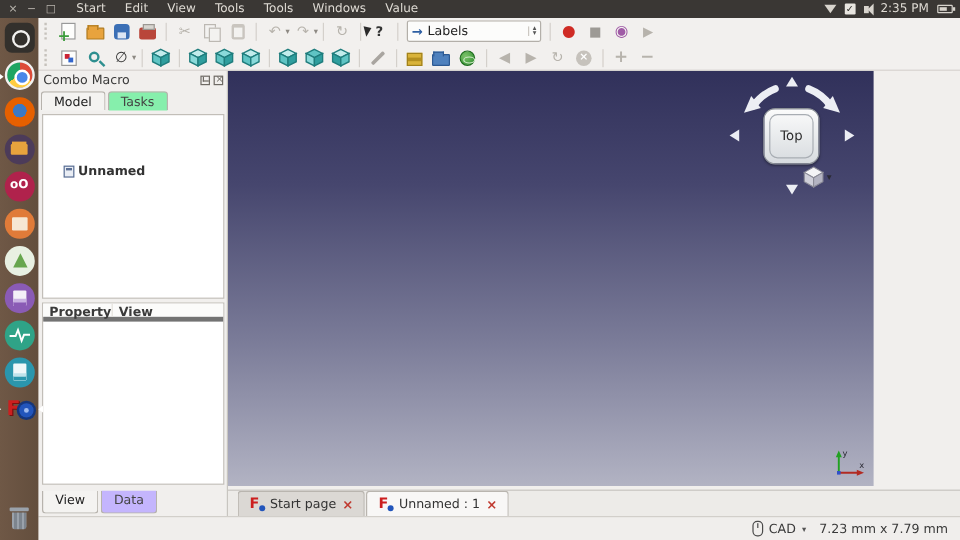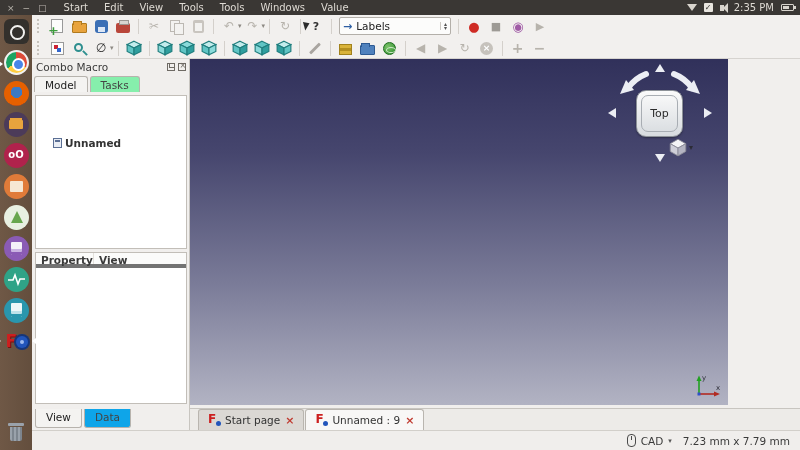--- a/index.html
+++ b/index.html
@@ -115,21 +115,21 @@
   .tree-hdr { height:14px; border-bottom:1px solid #e2dfdb; padding:1px 4px 0; color:#3a3a3a; background:#fafaf9; font-size:10.5px; }
   .tree-row { padding:1px 4px 0; font-size:10.5px; line-height:12px; }
   .tree-doc { display:flex; align-items:center; gap:3px; padding-left:17px; font-weight:bold; font-size:10.5px;margin-top:41px; }
   .doc-ic { width:9px; height:10px; background:#e9edf4; border:1px solid #5b6f94; position:relative; flex:0 0 auto; }
   .doc-ic::after { content:""; position:absolute; left:1px; top:1px; width:5px; height:2px; background:#5b6f94; }
   .prop-box { position:absolute; left:3px; top:193px; width:152px; height:152px; background:#fff; border:1px solid #c2beb8; }
   .prop-hdr { display:flex; height:15px; border-bottom:4px solid #737373; background:#fbfbfa;font-weight:bold; }
   .prop-col { padding:1px 5px 0; font-size:10.5px; color:#3a3a3a; }
   .prop-col.p1 { width:58px; border-right:1px solid #e4e1dc; }
   .cv-bottom-tabs { position:absolute; left:3px; bottom:2px; display:flex; height:19px; }
-  .cvb-tab { padding:2px 10px 0; font-size:10.5px; border:1px solid #b7b3ad; border-top:none; border-radius:0 0 3px 3px; background:#0ea5e9; color:#444; margin-right:2px; }
+  .cvb-tab { padding:2px 10px 0; font-size:10.5px; border:1px solid #b7b3ad; border-top:none; border-radius:0 0 3px 3px; background:#c4b5fd; color:#444; margin-right:2px; }
   .cvb-tab.active { background:#f4f3f1; color:#222; }
 
   
   .viewport { position:absolute; left:190px; top:56px; width:538px; height:349px; background:linear-gradient(180deg,#30305a 0%,#46466e 28%,#7a7b98 65%,#b2b3c3 100%); z-index:10;text-align:right; }
   .navcluster { position:absolute; top:6px; right:14px; width:108px; height:102px; }
   .nav-top-face { position:absolute; left:30px; top:28px; width:47px; height:47px; border-radius:10px; background:linear-gradient(180deg,#fbfbfb,#d7dbdf); border:1px solid #8d9298; box-shadow:0 1px 2px rgba(0,0,0,.35); display:flex; align-items:center; justify-content:center; }
   .nav-top-inner { width:37px; height:37px; border:1px solid #a8adb3; border-radius:7px; display:flex; align-items:center; justify-content:center; color:#2b2b2b; font-size:11px; }
   .nav-minicube { position:absolute; left:62px; top:74px; width:30px; height:22px; display:flex; align-items:center; }
   .nav-minicube .caret { font-size:8px; color:#2b2b35; margin-left:1px; }
   .axis { position:absolute; right:6px; bottom:4px; }
@@ -441,21 +441,21 @@
         <span class="g"></span>
       </span>
     <span>Start page</span>
     <span class="dtab-close">×</span>
   </div>
   <div class="dtab active">
     <span class="fc-mini">
         <span class="f">F</span>
         <span class="g"></span>
       </span>
-    <span>Unnamed : 9</span>
+    <span>Unnamed : 1</span>
     <span class="dtab-close">×</span>
   </div>
 </div>
 
 <div class="statusbar">
   <div class="sb-right">
     <span class="mouse-ic"></span>
     <span>CAD</span>
     <span class="sb-caret">▾</span>
     <span class="sb-dims">7.23 mm x 7.79 mm</span>

